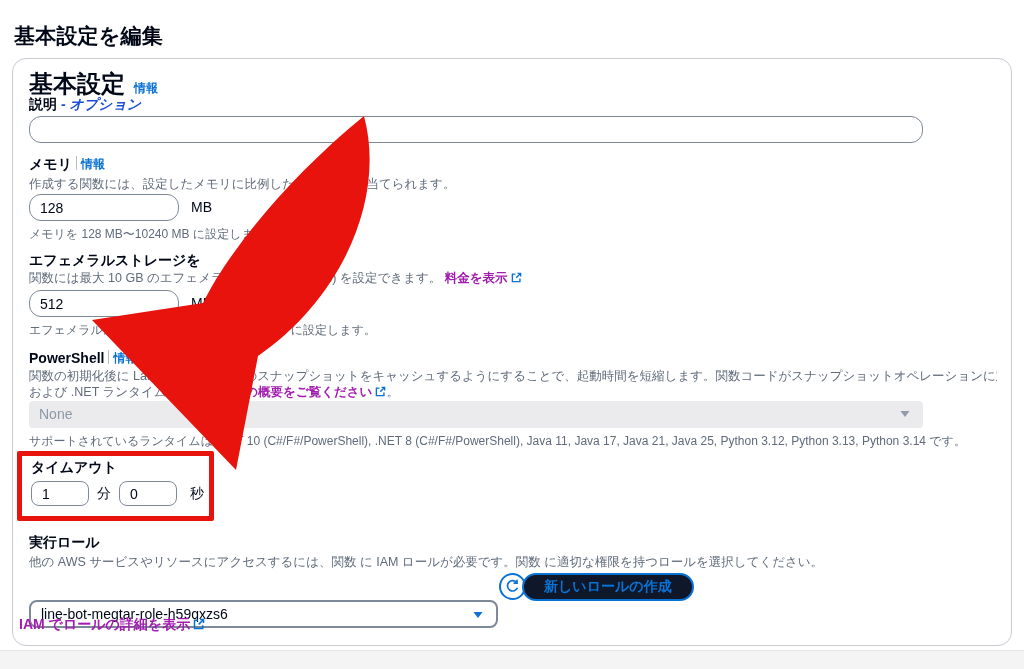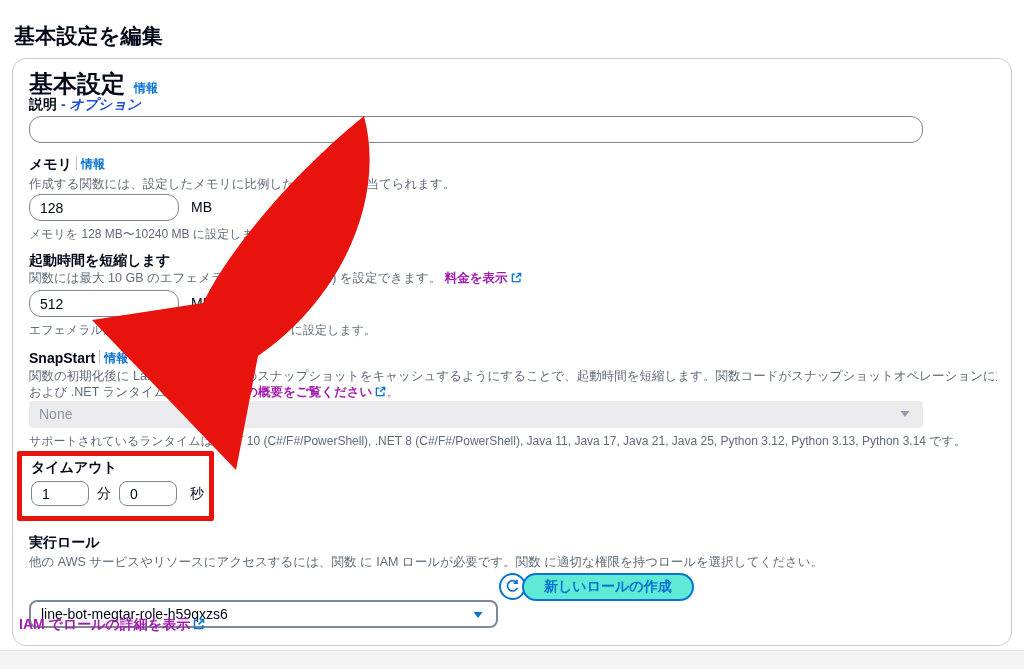--- a/index.html
+++ b/index.html
@@ -56,21 +56,21 @@
     border:2px solid #7d8998;border-radius:8px;font-size:14px;color:#000716;
     line-height:24px;padding-left:10px;position:relative;cursor:pointer;
   }
   .role-select .chev{position:absolute;right:12px;top:8px;}
   .refresh-btn{
     box-sizing:border-box;width:27px;height:27px;border:2px solid #0972d3;border-radius:50%;
     background:#fff;display:flex;align-items:center;justify-content:center;cursor:pointer;padding:0;
   }
   .create-role-btn{
     box-sizing:border-box;height:28px;border:2px solid #0972d3;border-radius:16px;
-    background:#5eead4;color:#0972d3;font-size:14px;font-weight:bold;
+    background:#0f172a;color:#0972d3;font-size:14px;font-weight:bold;
     padding:0 20px;cursor:pointer;white-space:nowrap;
     font-family:"Liberation Sans","DejaVu Sans",sans-serif;
   }
   .iam-link{font-size:14px;font-weight:bold;}
   .arrow-overlay{position:absolute;left:0;top:0;z-index:40;pointer-events:none;}
 </style>
 </head>
 <body>
 
 <h1 class="page-title">基本設定を編集</h1>
@@ -90,35 +90,35 @@
   <div class="abs label-row" style="left:16px;top:97px;">
     <span class="field-label">メモリ</span>
     <span class="label-divider"></span>
     <span class="info-link">情報</span>
   </div>
   <div class="abs desc" style="left:16px;top:117px;">作成する関数には、設定したメモリに比例した CPU が割り当てられます。</div>
   <input class="abs tbox" style="left: 16px; top: 135px; width: 150px;" value="128">
   <span class="abs unit" style="left:178px;top:140px;">MB</span>
   <div class="abs help" style="left:16px;top:167px;">メモリを 128 MB〜10240 MB に設定します。</div>
 
-  <div class="abs field-label" style="left:16px;top:193px;">起動時間を短縮します</div>
+  <div class="abs field-label" style="left:16px;top:193px;">エフェメラルストレージを</div>
   <div class="abs desc" style="left:16px;top:211px;">
     <span>関数には最大 10 GB のエフェメラルストレージ (/tmp) を設定できます。</span>
     <span class="link link-bold"><span>料金を表示</span><svg class="ext-icon" width="11" height="11" viewBox="0 0 16 16">
           <path d="M6.5 3H2v11h11V9.5" fill="none" stroke="#0972d3" stroke-width="2"></path>
           <path d="M9.5 2H14v4.5" fill="none" stroke="#0972d3" stroke-width="2"></path>
           <path d="M13.5 2.5L7.5 8.5" fill="none" stroke="#0972d3" stroke-width="2"></path>
         </svg></span>
   </div>
   <input class="abs tbox" style="left: 16px; top: 231px; width: 150px;" value="512">
   <span class="abs unit" style="left:178px;top:236px;">MB</span>
   <div class="abs help" style="left:16px;top:263px;">エフェメラルストレージを 512 MB〜10240 MB に設定します。</div>
 
   <div class="abs label-row" style="left:16px;top:291px;">
-    <span class="field-label">SnapStart</span>
+    <span class="field-label">PowerShell</span>
     <span class="label-divider"></span>
     <span class="info-link">情報</span>
   </div>
   <div class="abs desc" style="left:16px;top:309px;">関数の初期化後に Lambda が実行環境のスナップショットをキャッシュするようにすることで、起動時間を短縮します。関数コードがスナップショットオペレーションに対して回復力があるかどうかを評価するには、</div>
   <div class="abs desc" style="left:16px;top:325px;">
     <span>および .NET ランタイムの </span><span class="link link-bold"><span>SnapStart の概要をご覧ください</span><svg class="ext-icon" width="11" height="11" viewBox="0 0 16 16">
           <path d="M6.5 3H2v11h11V9.5" fill="none" stroke="#0972d3" stroke-width="2"></path>
           <path d="M9.5 2H14v4.5" fill="none" stroke="#0972d3" stroke-width="2"></path>
           <path d="M13.5 2.5L7.5 8.5" fill="none" stroke="#0972d3" stroke-width="2"></path>
         </svg></span><span>。</span>

